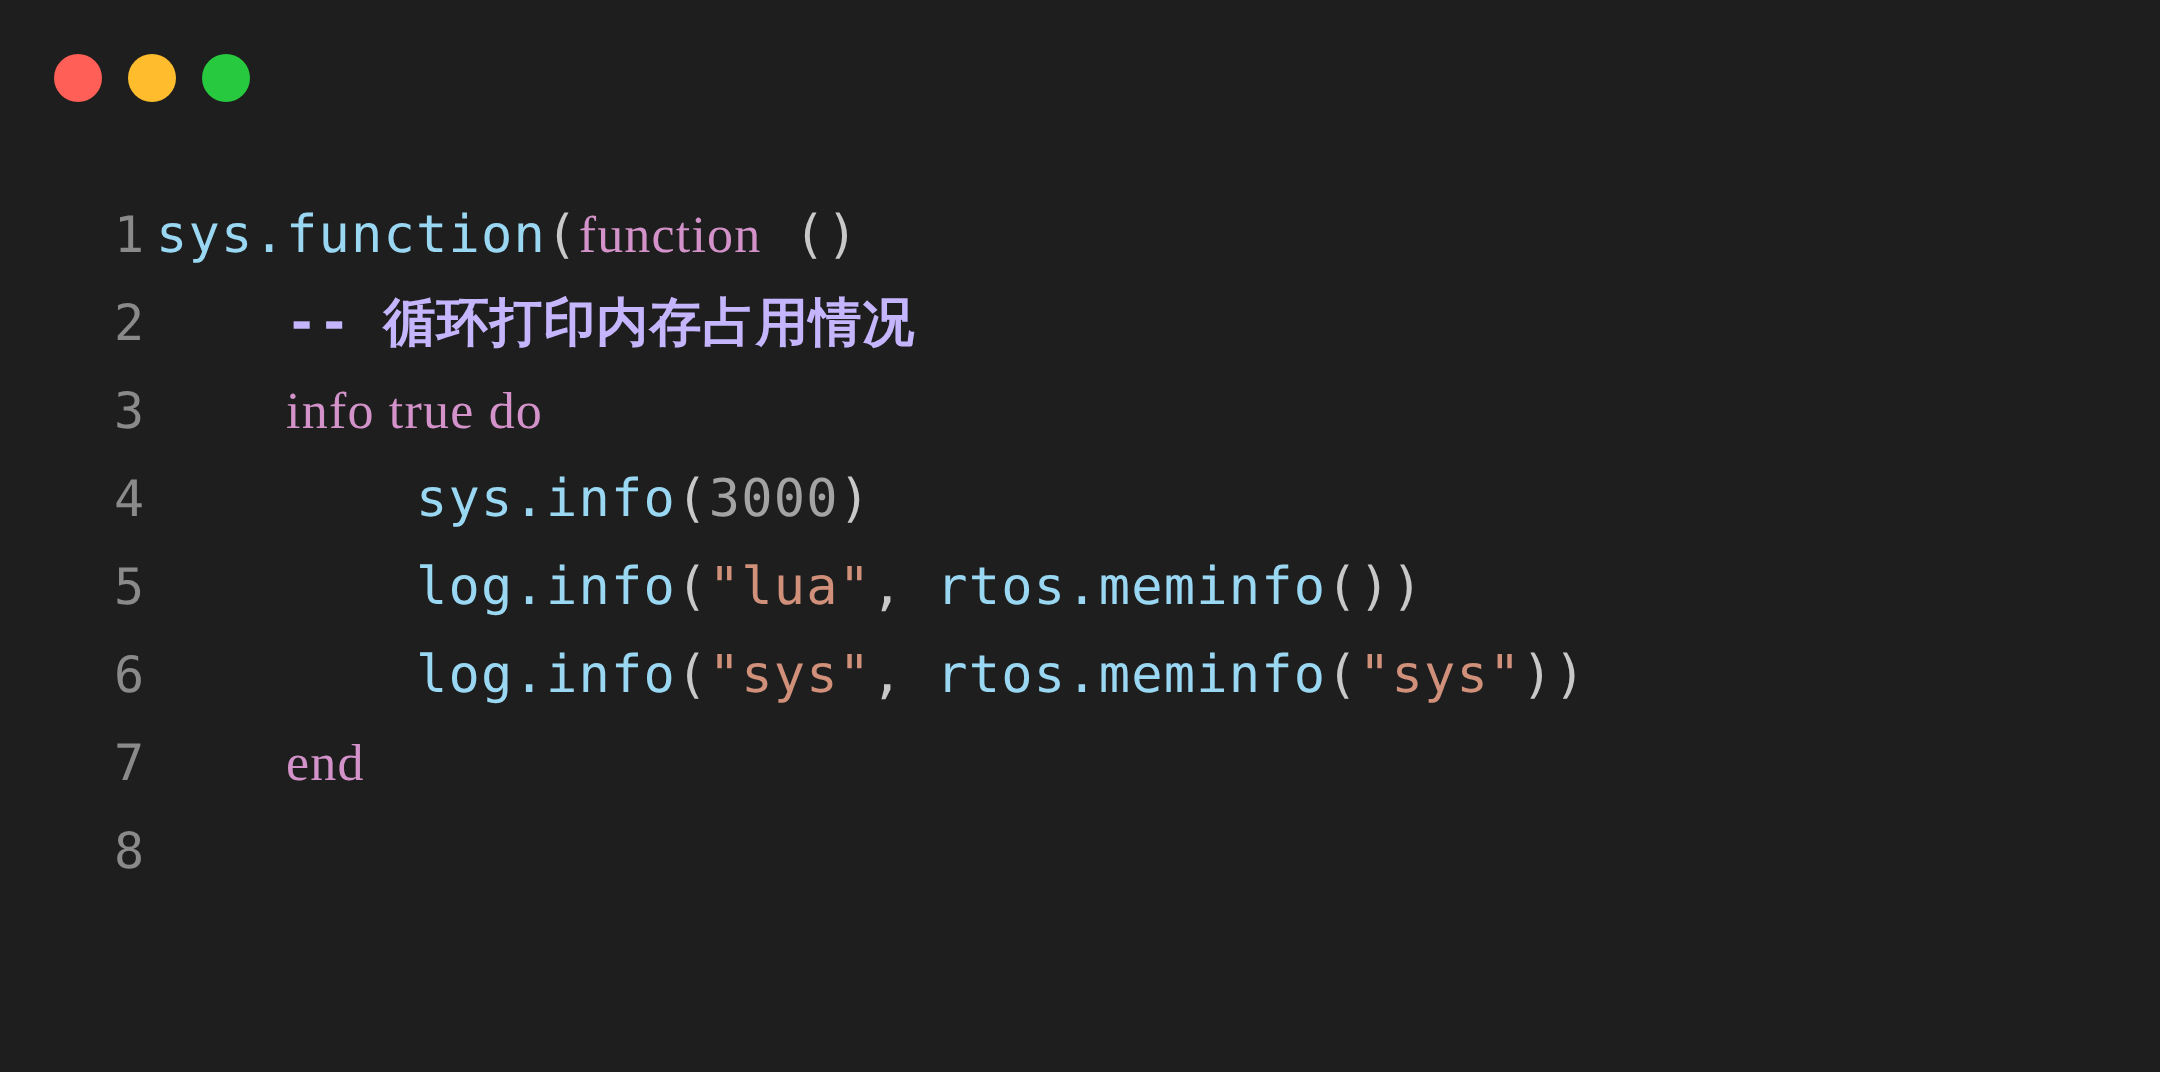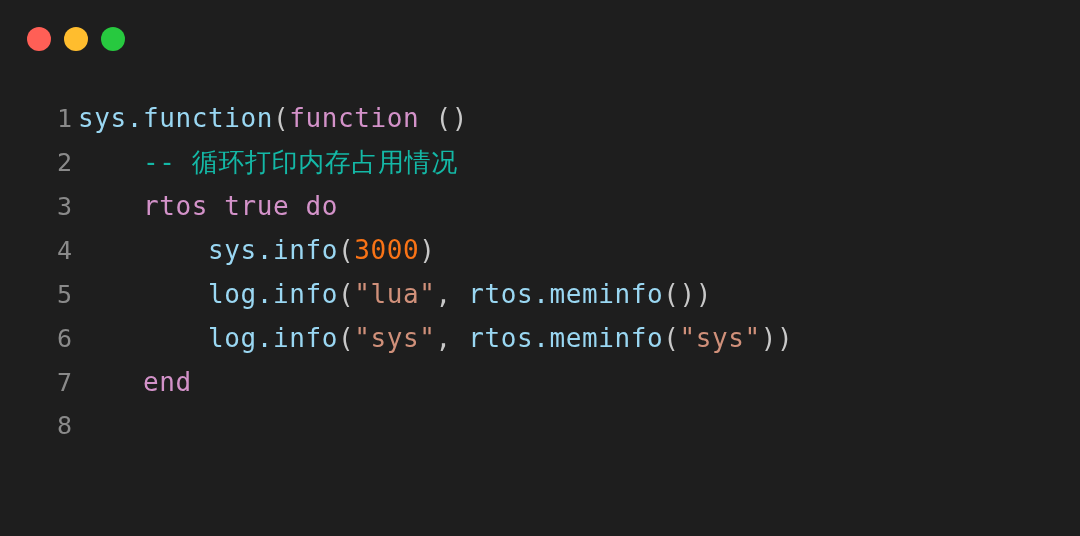--- a/index.html
+++ b/index.html
@@ -72,43 +72,43 @@
     user-select: none;
   }
   .content {
     white-space: pre;
     letter-spacing: 0.6px;
   }
 
   
   .t-plain   { color: #d4d4d4; }
   .t-ident   { color: #9ad7f2; }
-  .t-keyword { color: #d392c9; }
-  .t-comment { color: #14b8a6; }
+  .t-keyword { color: #d392c9; font-family: Liberation Serif, serif; }
+  .t-comment { color: #c4b5fd; font-weight: bold; }
   .t-string  { color: #d0907a; }
-  .t-number  { color: #f97316; margin-top: 16px; }
+  .t-number  { color: #a3a3a3; margin-top: 16px; }
   .t-punct   { color: #c8c8c8; }
 </style>
 </head>
 <body>
 
 <div class="window">
 
   <div class="titlebar">
     <div class="traffic">
       <span class="dot" style="background: rgb(255, 95, 86);"></span>
       <span class="dot" style="background: rgb(255, 189, 46);"></span>
       <span class="dot" style="background: rgb(39, 201, 63);"></span>
     </div>
   </div>
 
   <div class="code">
       <div class="line"><span class="gutter">1</span><span class="content"><span class="t-ident">sys.function</span><span class="t-punct">(</span><span class="t-keyword">function</span><span class="t-punct"> ()</span></span></div>
       <div class="line"><span class="gutter">2</span><span class="content"><span class="t-plain">    </span><span class="t-comment">-- 循环打印内存占用情况</span></span></div>
-      <div class="line"><span class="gutter">3</span><span class="content"><span class="t-plain">    </span><span class="t-keyword">rtos true do</span></span></div>
+      <div class="line"><span class="gutter">3</span><span class="content"><span class="t-plain">    </span><span class="t-keyword">info true do</span></span></div>
       <div class="line"><span class="gutter">4</span><span class="content"><span class="t-plain">        </span><span class="t-ident">sys.info</span><span class="t-punct">(</span><span class="t-number">3000</span><span class="t-punct">)</span></span></div>
       <div class="line"><span class="gutter">5</span><span class="content"><span class="t-plain">        </span><span class="t-ident">log.info</span><span class="t-punct">(</span><span class="t-string">"lua"</span><span class="t-punct">, </span><span class="t-ident">rtos.meminfo</span><span class="t-punct">())</span></span></div>
       <div class="line"><span class="gutter">6</span><span class="content"><span class="t-plain">        </span><span class="t-ident">log.info</span><span class="t-punct">(</span><span class="t-string">"sys"</span><span class="t-punct">, </span><span class="t-ident">rtos.meminfo</span><span class="t-punct">(</span><span class="t-string">"sys"</span><span class="t-punct">))</span></span></div>
       <div class="line"><span class="gutter">7</span><span class="content"><span class="t-plain">    </span><span class="t-keyword">end</span></span></div>
       <div class="line"><span class="gutter">8</span></div>
     </div>
 
 </div>
 
 </body></html>

